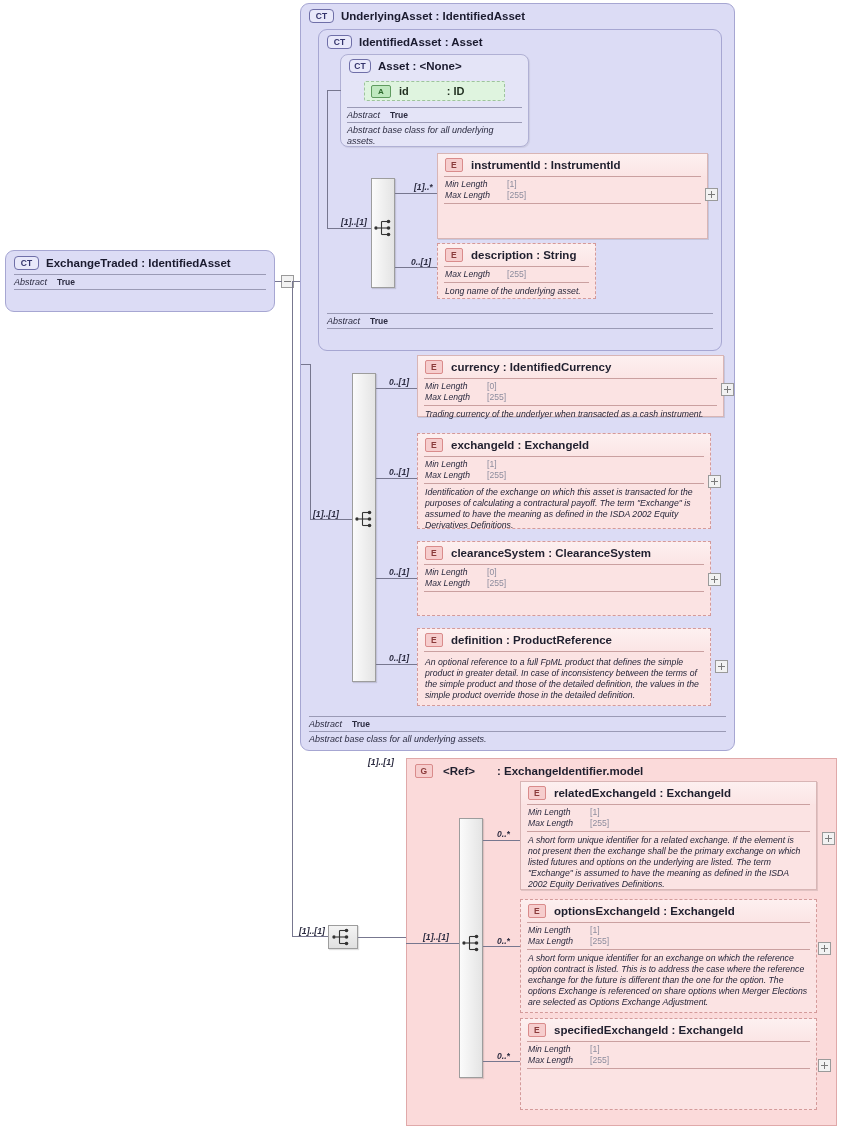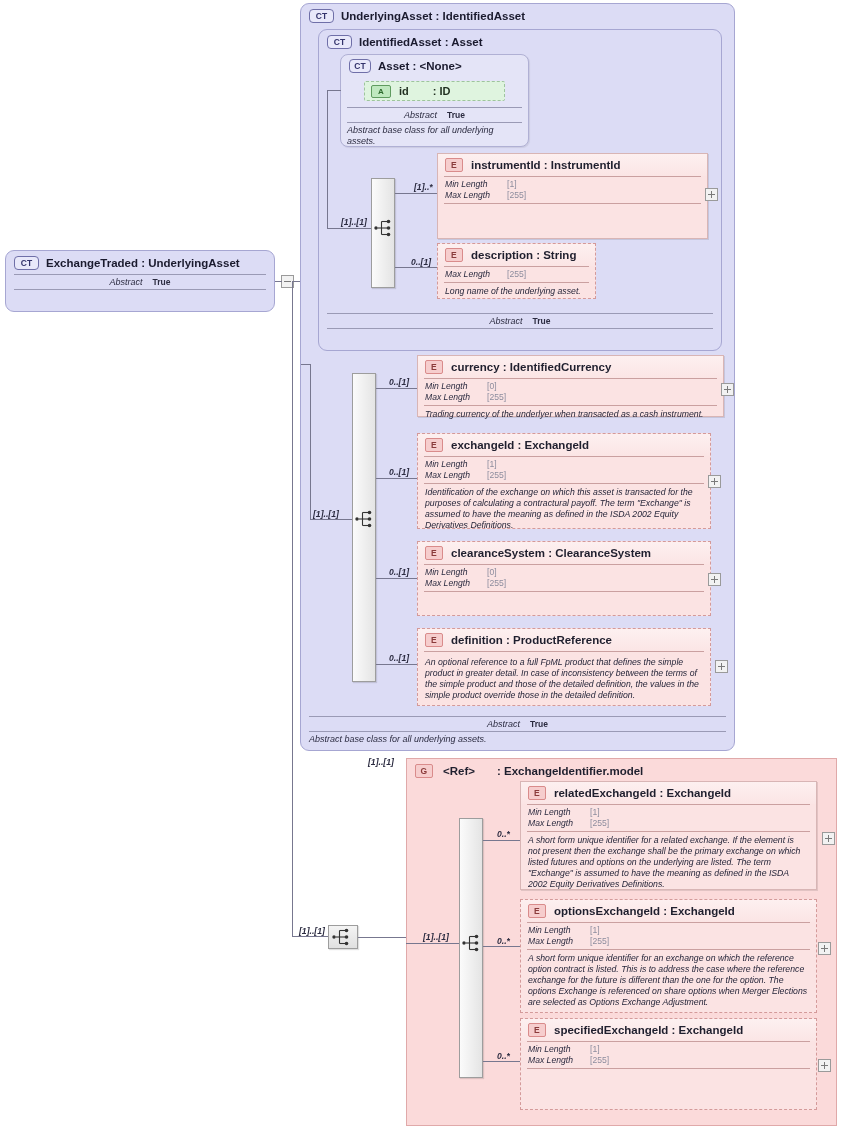--- a/index.html
+++ b/index.html
@@ -21,21 +21,21 @@
   .badge-e{width:18px;height:14px;border:1.2px solid #d98b8b;background:#f6cdcd;
            color:#8a3b3b;border-radius:2px;font-size:8.5px;}
   .badge-g{width:18px;height:14px;border:1.2px solid #d98b8b;background:#f6cdcd;
            color:#8a3b3b;border-radius:2px;font-size:8.5px;}
   .badge-a{width:20px;height:13px;border:1.2px solid #5f9b5f;background:#bfe8bf;
            color:#2e6b2e;border-radius:2px;font-size:8px;}
 
   
   .meta-wrap{position:absolute;left:8px;right:8px;}
   .meta-rule{border-top:1px solid #9a9ab5;height:0;}
-  .meta-row{display:flex;align-items:baseline;gap:10px;font-size:9px;padding:2px 0 2px 0;justify-content:center;}
+  .meta-row{display:flex;align-items:baseline;gap:10px;font-size:9px;padding:2px 0 2px 0;}
   .meta-key{font-style:italic;color:#2b2b40;}
   .meta-val{font-weight:bold;color:#2b2b40;font-size:8.5px;}
   .doc-row{font-style:italic;font-size:9px;color:#2b2b40;padding:2px 0 0 0;line-height:1.25;}
 
   
   .el-box{background:#fbe3e3;border:1.4px dashed #d49a9a;}
   .el-box.solid{border-style:solid;border-color:#d8b5b5;background:#fbe3e3;
                 box-shadow:1px 1px 0 rgba(0,0,0,.10);}
   .el-head{display:flex;align-items:center;gap:8px;padding:4px 0 4px 7px;
            font-size:11.5px;font-weight:bold;color:#1f1f2e;
@@ -76,21 +76,21 @@
   .g-box{background:#fbdada;border:1px solid #e0a9a9;}
   .g-header{font-size:11.5px;font-weight:bold;color:#1f1f2e;
             display:flex;align-items:center;gap:10px;padding:5px 0 0 8px;}
 </style>
 </head>
 <body>
 
 <div class="abs ct-box" style="left:5px;top:250px;width:270px;height:62px;">
   <div class="ct-header">
     <span class="badge badge-ct">CT</span>
-    <span>ExchangeTraded : UnderlyingAsset</span>
+    <span>ExchangeTraded : IdentifiedAsset</span>
   </div>
   <div class="meta-wrap" style="top:23px;">
     <div class="meta-rule"></div>
     <div class="meta-row">
       <span class="meta-key">Abstract</span>
       <span class="meta-val">True</span>
     </div>
     <div class="meta-rule"></div>
   </div>
 </div>
@@ -133,21 +133,21 @@
 
 <div class="abs" style="left:340px;top:54px;width:189px;height:93px;background:#e4e4f7;
             border:1px solid #b0b0d4;border-radius:8px;box-shadow:1px 1px 1px rgba(0,0,0,.08);">
   <div class="ct-header" style="padding-top:4px;">
     <span class="badge badge-ct" style="width:22px;">CT</span>
     <span>Asset    : &lt;None&gt;</span>
   </div>
   <div class="abs attr-box" style="left:23px;top:26px;width:141px;height:20px;">
     <span class="badge badge-a">A</span>
     <span>id</span>
-    <span style="margin-left:16px;">: ID</span>
+    <span style="margin-left:30px;">: ID</span>
   </div>
   <div class="meta-wrap" style="top:52px;left:6px;right:6px;">
     <div class="meta-rule"></div>
     <div class="meta-row">
       <span class="meta-key">Abstract</span>
       <span class="meta-val">True</span>
     </div>
     <div class="meta-rule"></div>
     <div class="doc-row">Abstract base class for all underlying assets.</div>
   </div>

